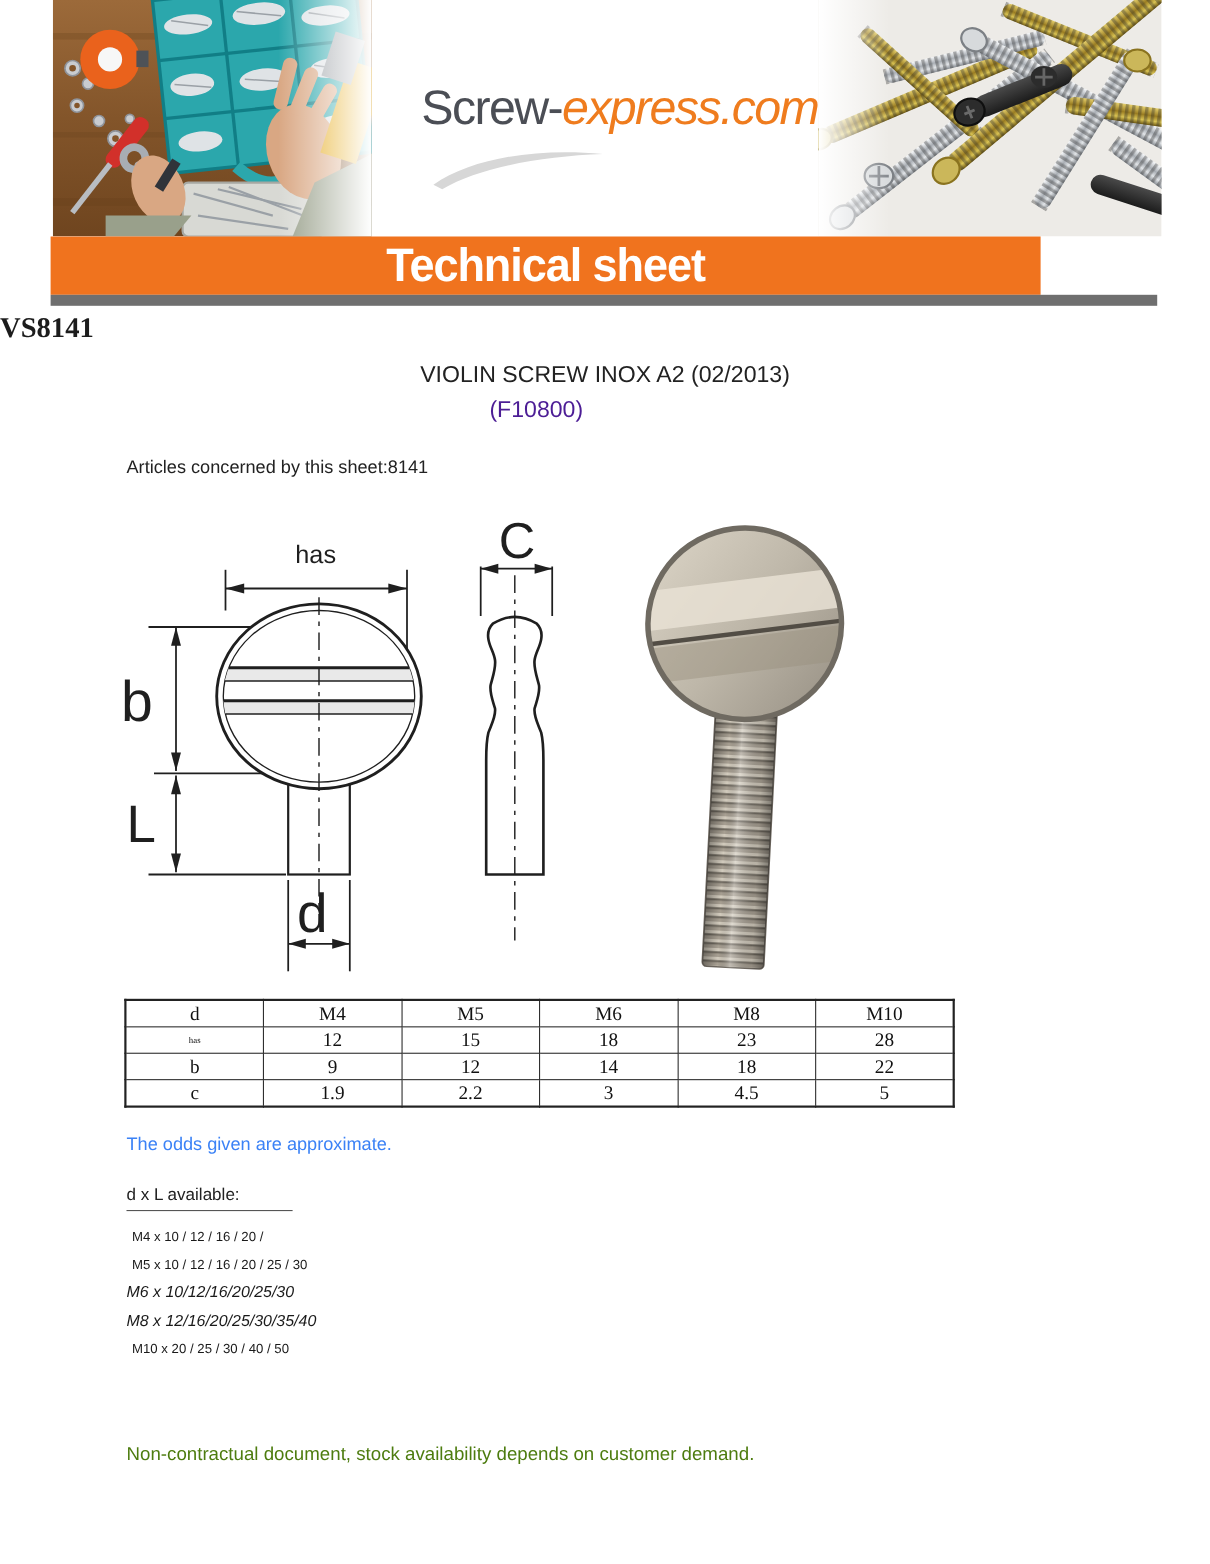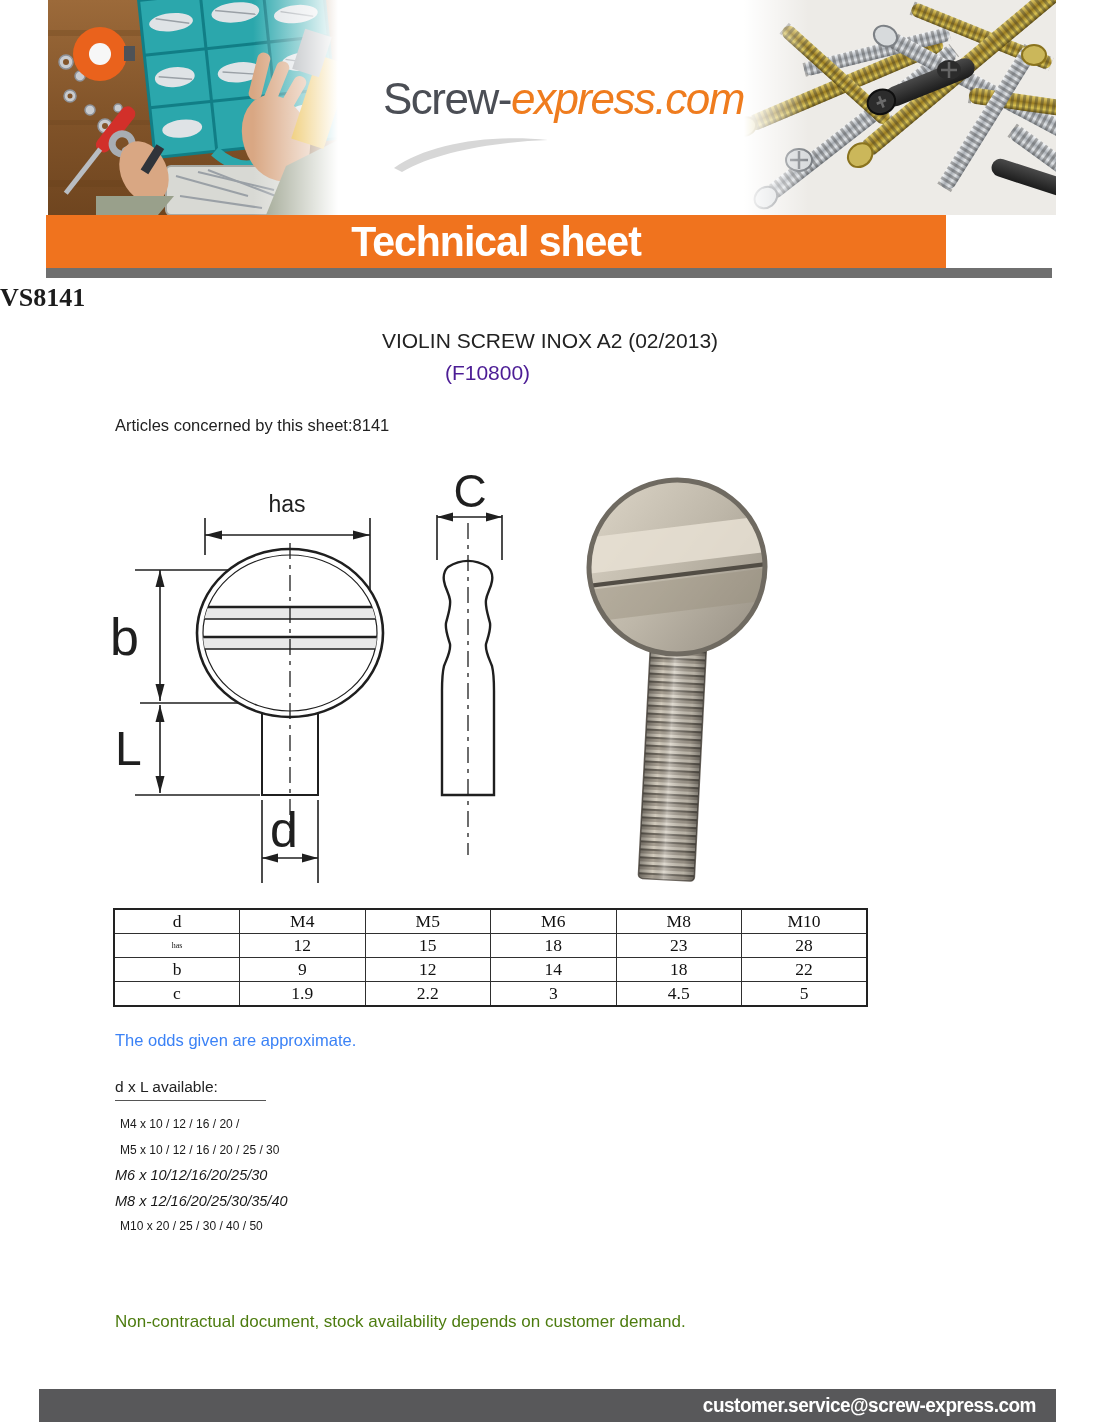--- a/index.html
+++ b/index.html
@@ -426,17 +426,14 @@
   <div id="dxl">d x L available:</div>
   <div id="sizes">
     <div class="sz serif">M4 x 10 / 12 / 16 / 20 /</div>
     <div class="sz serif">M5 x 10 / 12 / 16 / 20 / 25 / 30</div>
     <div class="sz sans">M6 x 10/12/16/20/25/30</div>
     <div class="sz sans">M8 x 12/16/20/25/30/35/40</div>
     <div class="sz serif">M10 x 20 / 25 / 30 / 40 / 50</div>
   </div>
   <div id="disclaimer">Non-contractual document, stock availability depends on customer demand.</div>
 
-  <div id="footer">
-    <span class="e">customer.service@screw-express.com</span>
-  </div>
 
 </div>
 
 </body></html>

